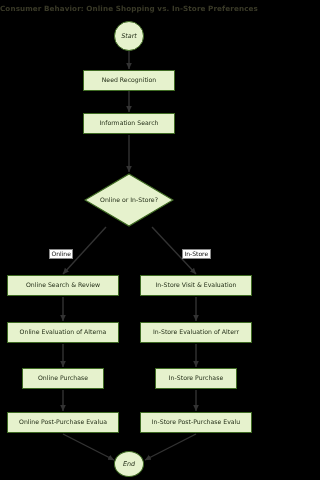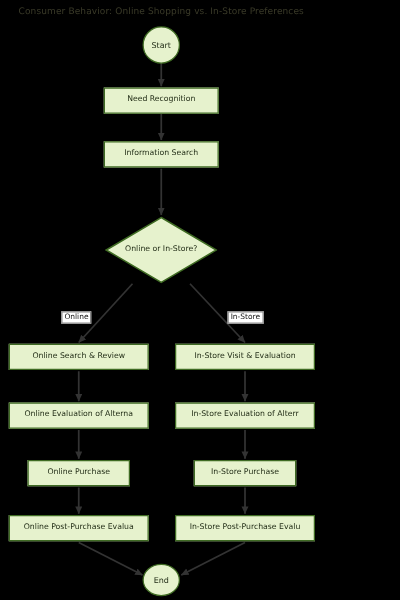--- a/index.html
+++ b/index.html
@@ -18,24 +18,23 @@
     position: absolute;
     left: 0; top: 0;
     width: 258px;
     height: 480px;
   }
   .title {
     position: absolute;
     left: 0;
     top: 4px;
     width: 258px;
-    text-align: center;
     color: #3a3a28;
     font-size: 7.2px;
-    font-weight: normal;
+    font-weight: bold;
     letter-spacing: 0.1px;
     white-space: nowrap;
     overflow: hidden;
   }
   .node {
     position: absolute;
     box-sizing: border-box;
     background: #e6f2cd;
     border: 1.2px solid #3f6b23;
     color: #1f2a14;
@@ -44,20 +43,21 @@
     align-items: center;
     justify-content: center;
     overflow: hidden;
     white-space: nowrap;
     text-align: center;
     line-height: 1;
   }
   .node.terminal {
     border-radius: 50%;
     font-size: 6.4px;
+    font-style: italic;
   }
   .diamond-wrap {
     position: absolute;
     display: flex;
     align-items: center;
     justify-content: center;
   }
   .diamond-shape {
     position: absolute;
     left: 0; top: 0;

